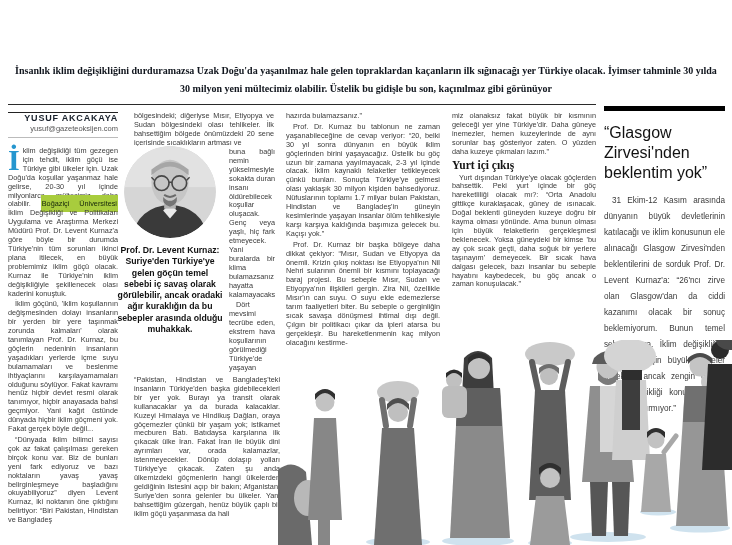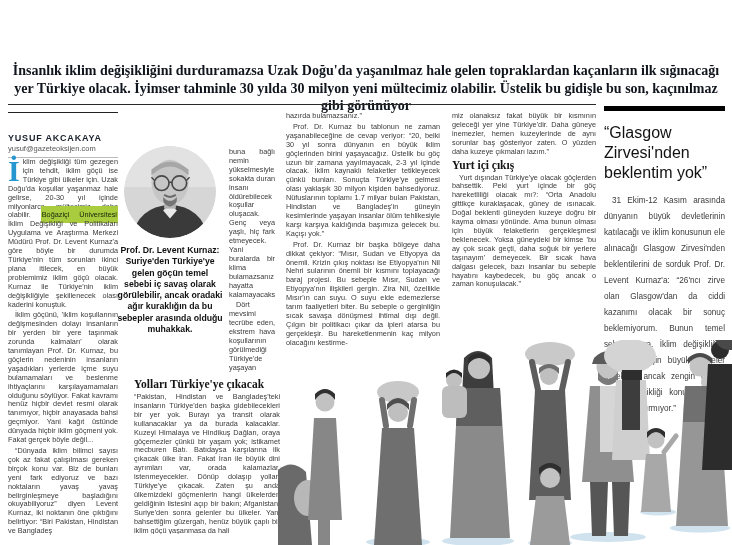--- a/index.html
+++ b/index.html
@@ -4,31 +4,31 @@
 <style>
   html,body{margin:0;padding:0;background:#ffffff;}
   .page{position:relative;width:732px;height:545px;background:#ffffff;overflow:hidden;
         font-family:"Liberation Sans",sans-serif;color:#2e2e2e;}
   
   .title{position:absolute;left:0;top:4px;width:732px;margin:0;text-align:center;
          font-family:"Liberation Serif",serif;font-weight:bold;font-size:42px;line-height:50px;
          letter-spacing:-1px;color:#161616;white-space:nowrap;}
   .title-blue{color:#1583c5;font-style:italic;margin-right:8px;}
   .subhead{position:absolute;left:12px;top:62px;width:708px;margin:0;text-align:center;
-           font-family:"Liberation Serif",serif;font-weight:bold;font-size:14px;line-height:17.5px;color:#10151d;}
+           font-family:"Liberation Serif",serif;font-weight:bold;font-size:10px;line-height:17.5px;color:#10151d;}
   .top-rule{position:absolute;left:8px;top:104px;width:588px;height:1px;background:#2a2a2a;}
   
   .bp{margin:0 0 2px 0;font-size:7.3px;line-height:8.9px;text-align:justify;color:#3a3a3a;}
   .bp.ind{text-indent:7px;}
   .subhead3{margin:2px 0 2px 0;font-family:"Liberation Serif",serif;font-weight:bold;
             font-size:11.5px;line-height:13px;color:#141414;}
   .hl{background:#a8cc3d;color:#15260a;padding:4px 1px;}
   
   .col1{position:absolute;left:8px;top:112px;width:110px;height:424px;overflow:hidden;}
-  .byline{border-top:1.5px solid #222;padding-top:20px;}
+  .byline{border-top:1.5px solid #222;padding-top:0;margin-bottom:9px;text-align:right;}
   .byline-name{font-size:9px;font-weight:bold;letter-spacing:0.8px;color:#18202b;}
   .byline-email{font-size:7.5px;color:#555;margin-top:1px;padding-bottom:4px;border-bottom:0.5px solid #bbb;}
   .dropcap{float:left;font-family:"Liberation Serif",serif;font-weight:bold;font-size:30px;
            line-height:24px;color:#2596cf;margin:1px 3px 0 0;}
   .inset{position:absolute;left:117px;top:146px;width:106px;}
   .photo{width:92px;height:92px;margin:0 auto;border-radius:50%;overflow:hidden;}
   .pull-quote{margin:7px 0 0 0;font-size:8.7px;line-height:11.3px;font-weight:bold;
               text-align:center;color:#101010;}
   .col2top{position:absolute;left:134px;top:112px;width:140px;height:34px;overflow:hidden;}
   .col2side{position:absolute;left:229px;top:148px;width:46px;height:226px;overflow:hidden;}
@@ -85,26 +85,28 @@
           <path d="M46 37 L49 37" stroke="#474747" stroke-width="1.5"></path>
           <path d="M31 35 L28 32 M64 35 L67 32" stroke="#474747" stroke-width="1.4"></path>
           <path d="M41 50 Q47 54 53 50" stroke="#6a6a6a" stroke-width="2" fill="none"></path>
           <path d="M40 52 Q47 60 54 52 Q55 60 47 62 Q39 60 40 52 Z" fill="#757575"></path>
         </g>
       </svg>
     </div>
     <p class="pull-quote">Prof. Dr. Levent Kurnaz: Suriye'den Türkiye'ye gelen göçün temel sebebi iç savaş olarak görülebilir, ancak oradaki ağır kuraklığın da bu sebepler arasında olduğu muhakkak.</p>
   </div>
 
+  <div class="col2top">
+    <p class="bp">bölgesindeki; diğeriyse Mısır, Etiyopya ve Sudan bölgesindeki olası tehlikeler. İlk bahsettiğim bölgede önümüzdeki 20 sene içerisinde sıcaklıkların artması ve</p>
+  </div>
   <div class="col2side">
     <p class="bp">buna bağlı nemin yükselmesiyle sokakta duran insanı öldürebilecek koşullar oluşacak. Genç veya yaşlı, hiç fark etmeyecek. Yani buralarda bir klima bulamazsanız hayatta kalamayacaksınız.”</p>
     <p class="bp ind">Dört mevsimi tecrübe eden, ekstrem hava koşullarının görülmediği Türkiye'de yaşayan bizler için anlaması zor şeyler belki... Fakat bunu anlamlandıramasak da maalesef sonuçlarını bizzat görebiliriz. “Nasıl mı?” sorusunun cevabı için ister dünyaca ünlü The Lancet dergisinin yer verdiği araştırmada geçen “Türkiye dünyanın en çok göç alan üç ülkesinden biri olacak” ifadesine, ister Levent Kurnaz'ın şu sözlerine kulak verin:</p>
   </div>
   <div class="col2bot">
-    <h3 class="subhead3">Yolları Türkiye'ye çıkacak</h3>
     <p class="bp">“Pakistan, Hindistan ve Bangladeş'teki insanların Türkiye'den başka gidebilecekleri bir yer yok. Burayı ya transit olarak kullanacaklar ya da burada kalacaklar. Kuzeyi Himalaya ve Hindikuş Dağları, oraya göçemezler çünkü bir yaşam yok; istikamet mecburen Batı. Batıdaysa karşılarına ilk çıkacak ülke İran. Fakat İran ile büyük dini ayrımları var, orada kalamazlar, istenmeyecekler. Dönüp dolaşıp yolları Türkiye'ye çıkacak. Zaten şu anda ülkemizdeki göçmenlerin hangi ülkelerden geldiğinin listesini açıp bir bakın; Afganistan, Suriye'den sonra gelenler bu ülkeler. Yani bahsettiğim güzergah, henüz büyük çaplı bir iklim göçü yaşanmasa da hali</p>
   </div>
 
   <div class="col3">
     <p class="bp">hazırda bulamazsanız.”</p>
     <p class="bp ind">Prof. Dr. Kurnaz bu tablonun ne zaman yaşanabileceğine de cevap veriyor: “20, belki 30 yıl sonra dünyanın en büyük iklim göçlerinden birini yaşayacağız. Üstelik bu göç uzun bir zamana yayılmayacak, 2-3 yıl içinde olacak. İklim kaynaklı felaketler tetikleyecek çünkü bunları. Sonuçta Türkiye'ye gelmesi olası yaklaşık 30 milyon kişiden bahsediyoruz. Nüfuslarının toplamı 1.7 milyar bulan Pakistan, Hindistan ve Bangladeş'in güneyin kesimlerinde yaşayan insanlar ölüm tehlikesiyle karşı karşıya kaldığında başımıza gelecek bu. Kaçışı yok.”</p>
     <p class="bp ind">Prof. Dr. Kurnaz bir başka bölgeye daha dikkat çekiyor: “Mısır, Sudan ve Etiyopya da önemli. Krizin çıkış noktası ise Etiyopya'nın Nil Nehri sularının önemli bir kısmını toplayacağı baraj projesi. Bu sebeple Mısır, Sudan ve Etiyopya'nın ilişkileri gergin. Zira Nil, özellikle Mısır'ın can suyu. O suyu elde edemezlerse tarım faaliyetleri biter. Bu sebeple o gerginliğin sıcak savaşa dönüşmesi ihtimal dışı değil. Çılgın bir politikacı çıkar da ipleri atarsa bu gerçekleşir. Bu hareketlenmenin kaç milyon olacağını kestirme-</p>
   </div>
 
   <div class="col4">

